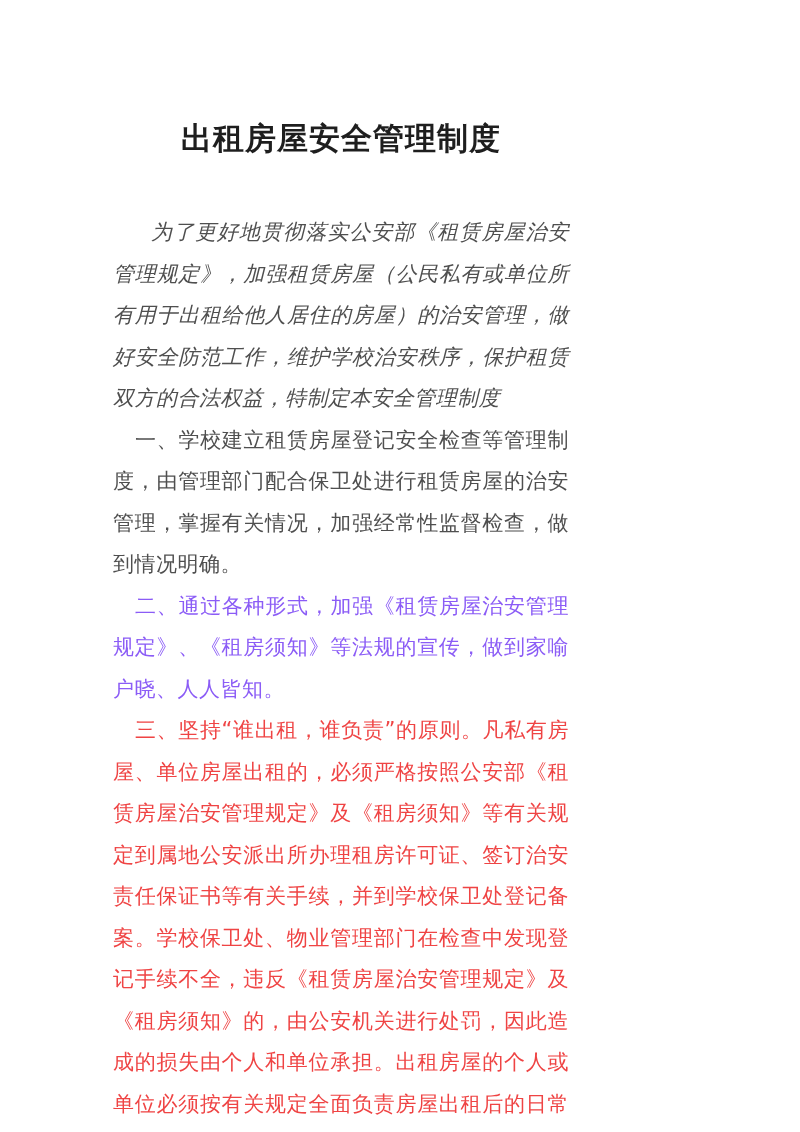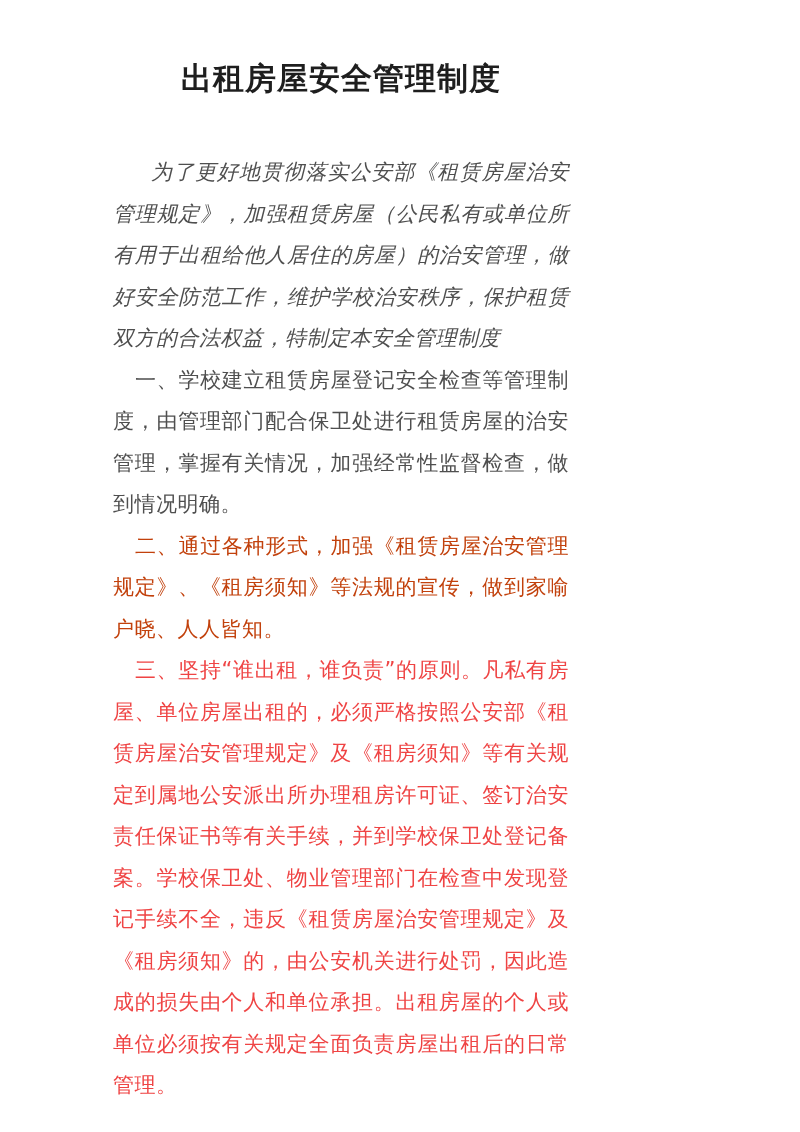--- a/index.html
+++ b/index.html
@@ -6,21 +6,21 @@
     margin: 0;
     padding: 0;
     background: #ffffff;
   }
   .page {
     position: relative;
     width: 664px;
     height: 1132px;
     background: #ffffff;
     box-sizing: border-box;
-    padding: 60px 95px 0 113px;
+    padding: 120px 95px 0 113px;
     overflow: hidden;
     font-family: "DejaVu Sans", "Liberation Sans", sans-serif;
     border-radius: 30px;
   }
   .doc-title {
     font-family: "Liberation Serif", "DejaVu Serif", serif;
     font-weight: bold;
     font-size: 31px;
     line-height: 38px;
     color: #1e1e1e;
@@ -45,16 +45,16 @@
   }
 </style>
 </head>
 <body>
 
 <div class="page" style="background: rgb(255, 255, 255);">
   <h1 class="doc-title" style="color: rgb(30, 30, 30);">出租房屋安全管理制度</h1>
   <div id="paragraphs">
       <p class="para intro" style="color: rgb(79, 79, 79);">为了更好地贯彻落实公安部《租赁房屋治安管理规定》，加强租赁房屋（公民私有或单位所有用于出租给他人居住的房屋）的治安管理，做好安全防范工作，维护学校治安秩序，保护租赁双方的合法权益，特制定本安全管理制度</p>
       <p class="para item" style="color: rgb(79, 79, 79);">一、学校建立租赁房屋登记安全检查等管理制度，由管理部门配合保卫处进行租赁房屋的治安管理，掌握有关情况，加强经常性监督检查，做到情况明确。</p>
-      <p class="para item" style="color: #c2410c;">二、通过各种形式，加强《租赁房屋治安管理规定》、《租房须知》等法规的宣传，做到家喻户晓、人人皆知。</p>
+      <p class="para item" style="color: #8b5cf6;">二、通过各种形式，加强《租赁房屋治安管理规定》、《租房须知》等法规的宣传，做到家喻户晓、人人皆知。</p>
       <p class="para item" style="color: #ef4444;">三、坚持“谁出租，谁负责”的原则。凡私有房屋、单位房屋出租的，必须严格按照公安部《租赁房屋治安管理规定》及《租房须知》等有关规定到属地公安派出所办理租房许可证、签订治安责任保证书等有关手续，并到学校保卫处登记备案。学校保卫处、物业管理部门在检查中发现登记手续不全，违反《租赁房屋治安管理规定》及《租房须知》的，由公安机关进行处罚，因此造成的损失由个人和单位承担。出租房屋的个人或单位必须按有关规定全面负责房屋出租后的日常管理。</p>
     </div>
 </div>
 
 </body></html>

